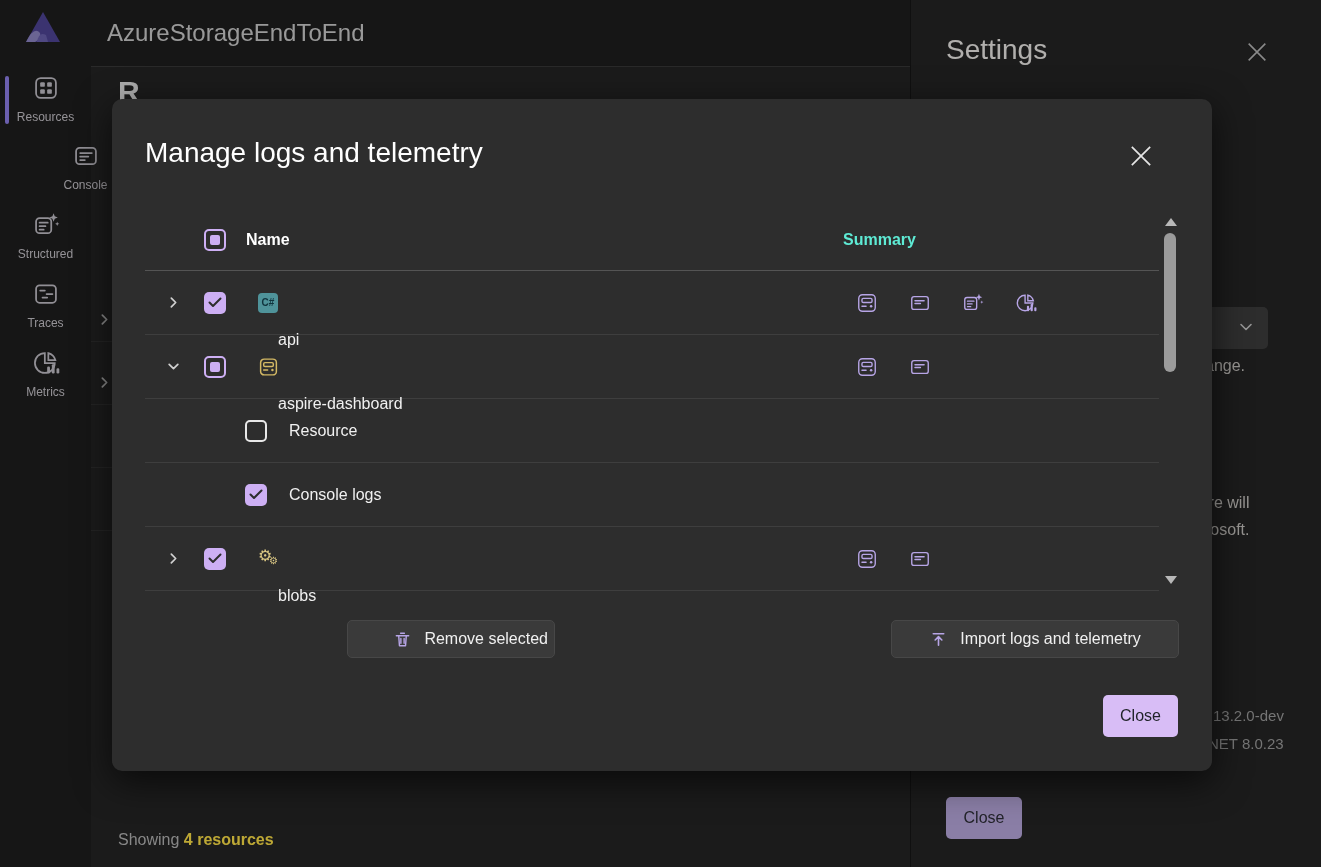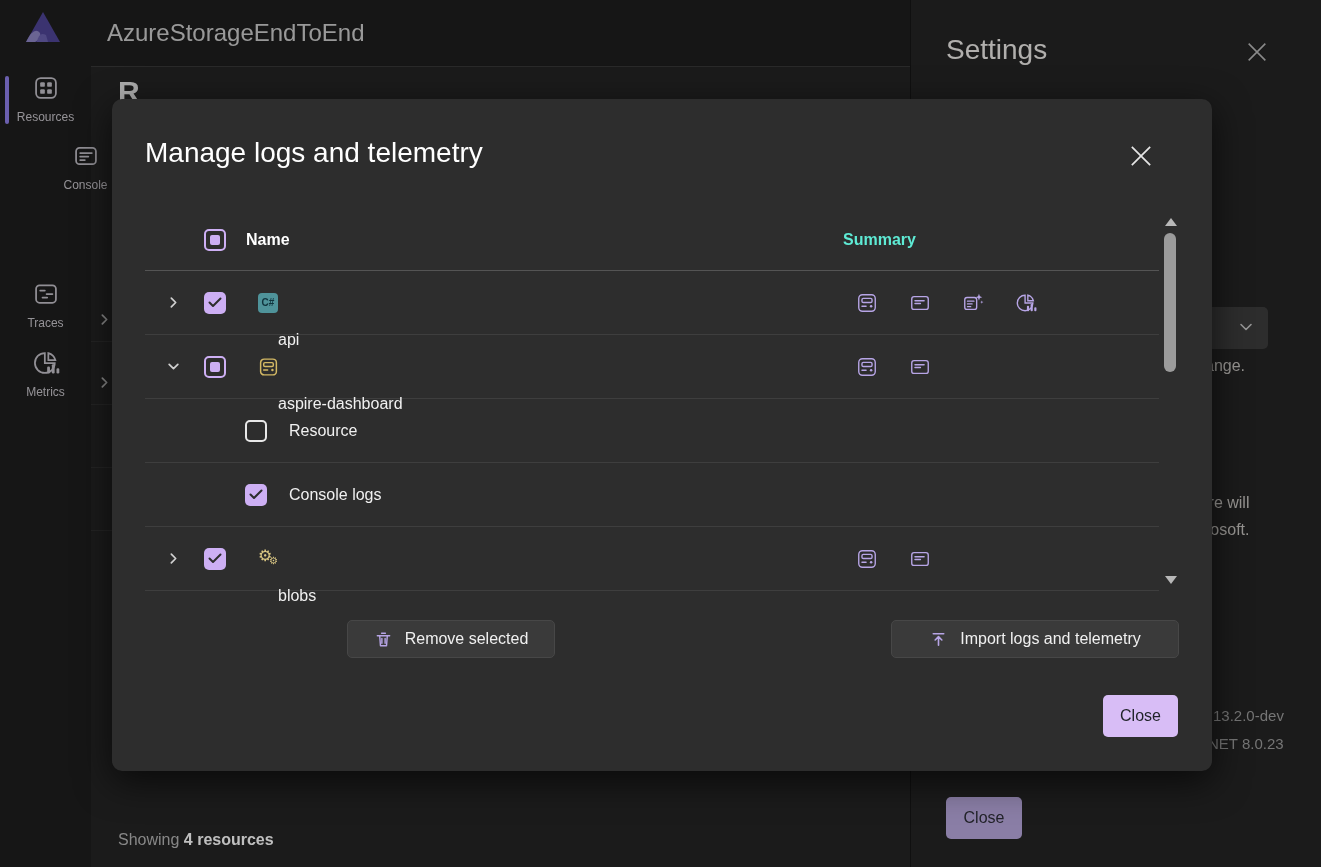--- a/index.html
+++ b/index.html
@@ -13,21 +13,21 @@
   .active-bar{position:absolute;left:5px;width:4px;height:48px;border-radius:3px;background:#8f7fe8;}
 
   .header{position:absolute;left:0;top:0;width:910px;height:66px;background:#1e1e1e;z-index:1;}
   .header-title{position:absolute;left:107px;top:19px;font-size:24px;color:#cdcdcd;}
 
   .main{position:absolute;left:91px;top:66px;width:819px;height:801px;background:#242424;border-top:1px solid #383838;z-index:1;box-sizing:border-box;}
   .page-title-frag{position:absolute;left:27px;top:8px;font-size:30px;font-weight:600;color:#e6e6e6;}
   .strip-chevron{position:absolute;left:7px;}
   .strip-line{position:absolute;left:0;width:22px;height:1px;background:#313131;}
   .status-bar{position:absolute;left:27px;top:764px;font-size:16px;color:#b5b5b5;}
-  .status-bar b{color:#ffffff;}
+  .status-bar b{color:#fde047;}
 
   .settings{position:absolute;left:910px;top:0;width:411px;height:867px;background:#242424;border-left:1px solid #161616;z-index:3;box-sizing:border-box;}
   .settings-title{position:absolute;left:35px;top:34px;font-size:28px;color:#eceae7;}
   .settings-close-x{position:absolute;left:336px;top:42px;cursor:pointer;}
   .settings-dropdown{position:absolute;left:240px;top:307px;width:117px;height:42px;background:#3d3d3d;border-radius:5px;cursor:pointer;}
   .settings-dropdown svg{position:absolute;left:88px;top:15px;}
   .frag{position:absolute;font-size:16px;color:#cac7c3;}
   .frag.small{font-size:15px;color:#9c9c9c;}
   .settings-close-btn{position:absolute;left:35px;top:797px;width:76px;height:42px;background:#b9a9de;border:none;border-radius:5px;font-size:16px;color:#2e2f38;font-family:"Liberation Sans",sans-serif;cursor:pointer;}
 
@@ -62,21 +62,21 @@
   .gears{position:relative;width:22px;height:22px;color:#d9c683;}
   .gears .g1{position:absolute;left:0;top:-2px;font-size:16px;}
   .gears .g2{position:absolute;left:11px;top:7px;font-size:10px;}
 
   .scroll-up{position:absolute;left:1053px;top:119px;width:0;height:0;border-left:6px solid transparent;border-right:6px solid transparent;border-bottom:8px solid #b8b8b8;cursor:pointer;}
   .scroll-thumb{position:absolute;left:1052px;top:134px;width:12px;height:139px;border-radius:6px;background:#9b9b9b;cursor:pointer;}
   .scroll-down{position:absolute;left:1053px;top:477px;width:0;height:0;border-left:6px solid transparent;border-right:6px solid transparent;border-top:8px solid #b8b8b8;cursor:pointer;}
 
   .dlg-btn{position:absolute;top:521px;height:38px;background:#3a3a3a;border:1px solid #474747;border-radius:5px;display:flex;align-items:center;justify-content:center;gap:12px;font-size:16px;color:#f0f0f0;font-family:"Liberation Sans",sans-serif;cursor:pointer;box-sizing:border-box;}
   .btn-export{left:34px;width:193px;}
-  .btn-remove{left:235px;width:208px;}
+  .btn-remove{left:235px;width:208px;justify-content:flex-end;}
   .btn-import{left:779px;width:288px;}
   .btn-close{position:absolute;left:991px;top:596px;width:75px;height:42px;background:#d8bdf6;border:none;border-radius:5px;font-size:16px;color:#1f2228;font-family:"Liberation Sans",sans-serif;cursor:pointer;}
 </style>
 </head>
 <body>
 
 <div class="stage">
 
   <div class="header">
     <span class="header-title">AzureStorageEndToEnd</span>
@@ -127,20 +127,31 @@
     <div class="nav-item" style="top:142px;padding-left:40px;">
       <span>
         <svg width="28" height="28" viewBox="0 0 24 24" fill="none" stroke="#c2bfc7" stroke-width="1.5" stroke-linecap="round">
           <rect x="3.5" y="5" width="17" height="14" rx="3"></rect>
           <path d="M7 9.5h10M7 12.5h7M7 15.5h4"></path>
         </svg>
       </span>
       <span class="nav-label">Console</span>
     </div>
 
+    <div class="nav-item" style="top:211px;">
+      <span>
+        <svg width="28" height="28" viewBox="0 0 24 24" fill="none" stroke="#c2bfc7" stroke-width="1.5" stroke-linecap="round">
+          <rect x="3.5" y="6" width="13" height="13" rx="3"></rect>
+          <path d="M6.5 10h7M6.5 13h5M6.5 16h3.5"></path>
+          <path d="M18.5 2l1 2.6 2.6 1-2.6 1-1 2.6-1-2.6-2.6-1 2.6-1z" fill="#c2bfc7" stroke="none"></path>
+          <path d="M21.6 9.2l.5 1.3 1.3.5-1.3.5-.5 1.3-.5-1.3-1.3-.5 1.3-.5z" fill="#c2bfc7" stroke="none"></path>
+        </svg>
+      </span>
+      <span class="nav-label">Structured</span>
+    </div>
 
     <div class="nav-item" style="top:280px;">
       <span>
         <svg width="28" height="28" viewBox="0 0 24 24" fill="none" stroke="#c2bfc7" stroke-width="1.5" stroke-linecap="round">
           <rect x="3.5" y="4.5" width="17" height="15" rx="3"></rect>
           <path d="M7 9h4M12.5 12h5M9 15h4"></path>
         </svg>
       </span>
       <span class="nav-label">Traces</span>
     </div>

